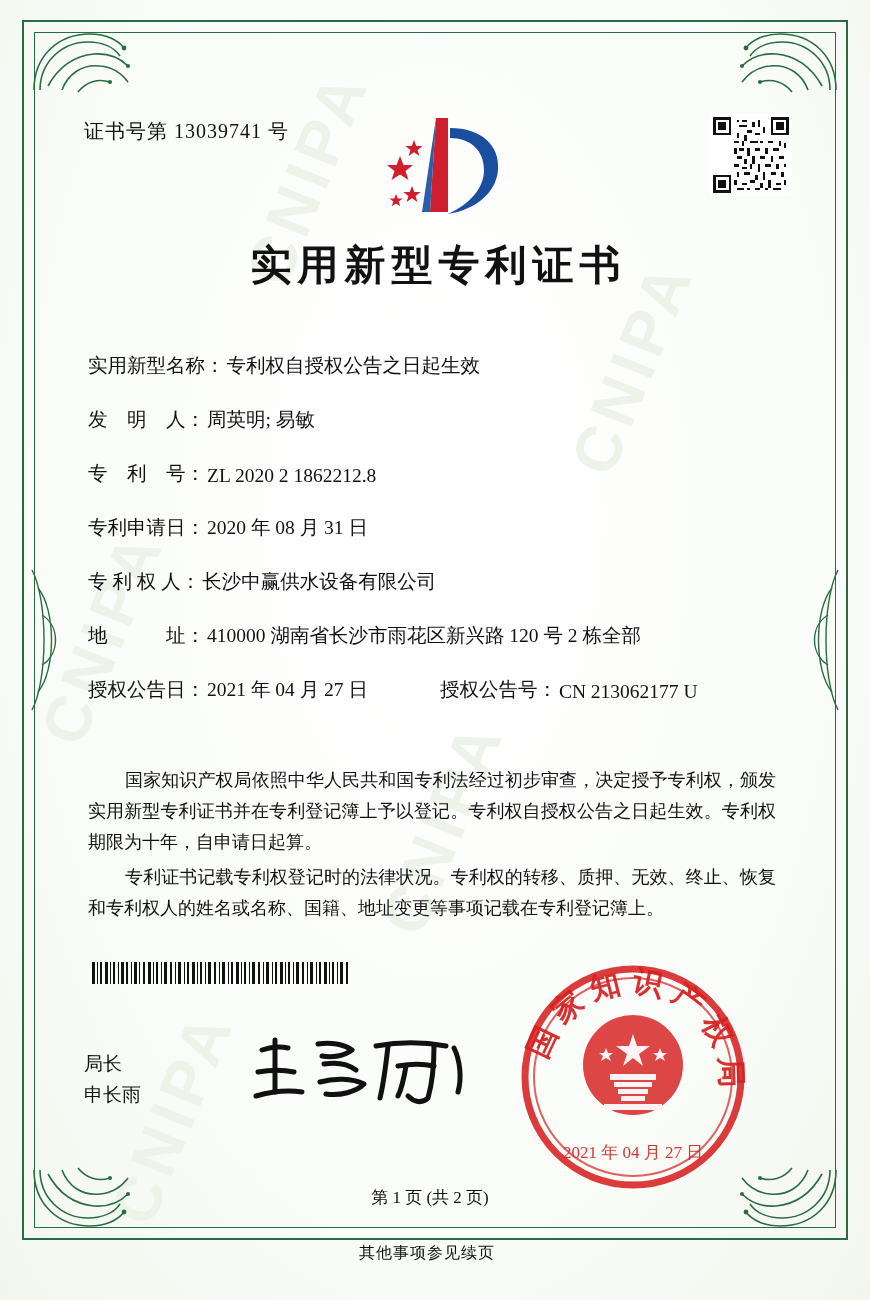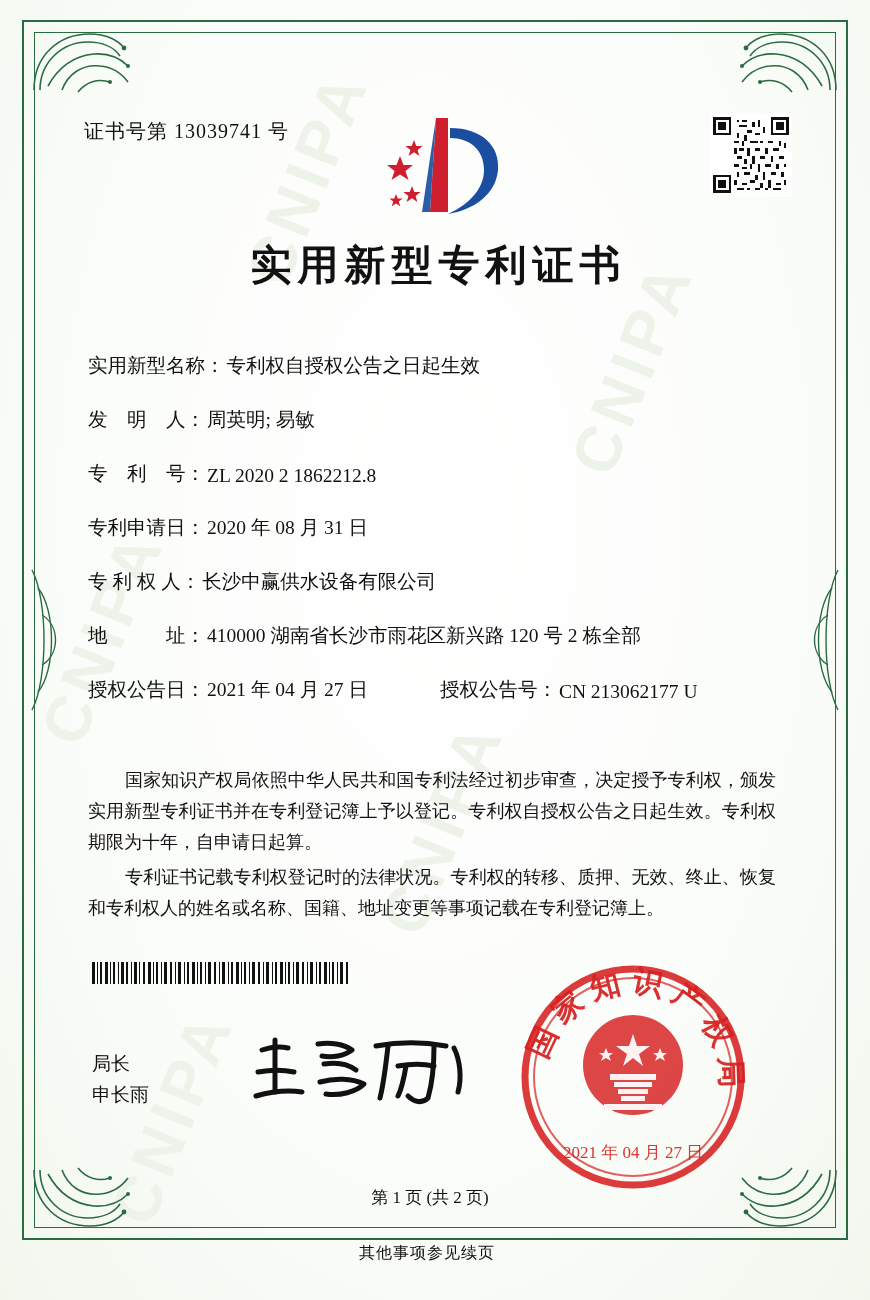--- a/index.html
+++ b/index.html
@@ -91,21 +91,21 @@
     font-size:18px;line-height:31px;color:#111;text-align:justify;
   }
   .p1{top:765px;}
   .p2{top:862px;}
   .indent{display:inline-block;width:37px;}
 
   .barcode{
     position:absolute;left:92px;top:962px;height:22px;width:258px;
   }
   .sign-label{
-    position:absolute;left:92px;top:1048px;font-size:19px;line-height:31px;color:#111;
+    position:absolute;left:84px;top:1048px;font-size:19px;line-height:31px;color:#111;
   }
   .signature{
     position:absolute;left:248px;top:1030px;width:220px;height:80px;
   }
   .seal{
     position:absolute;left:518px;top:962px;width:230px;height:230px;
   }
   .pagenum{
     position:absolute;left:0;right:0;top:1186px;text-align:center;
     font-size:17px;color:#111;

